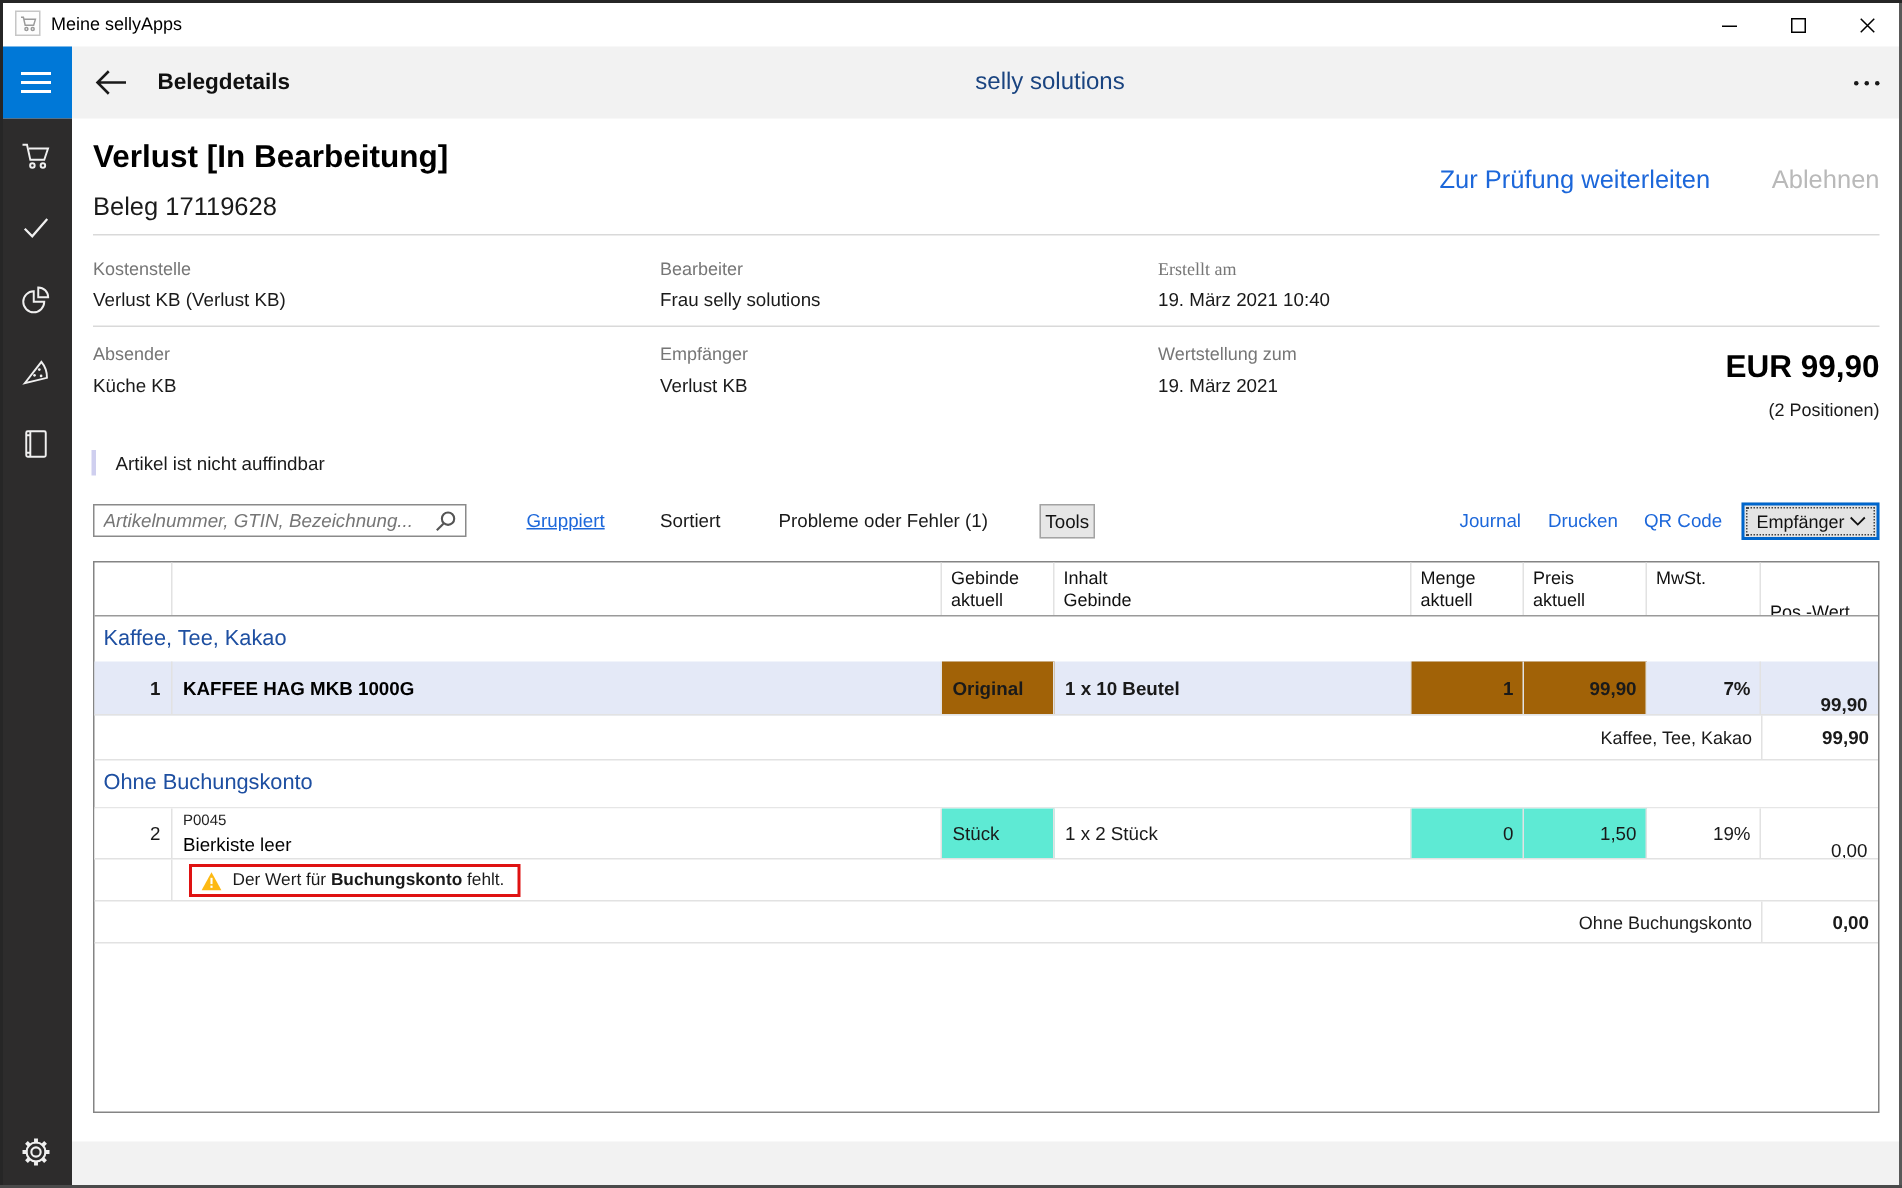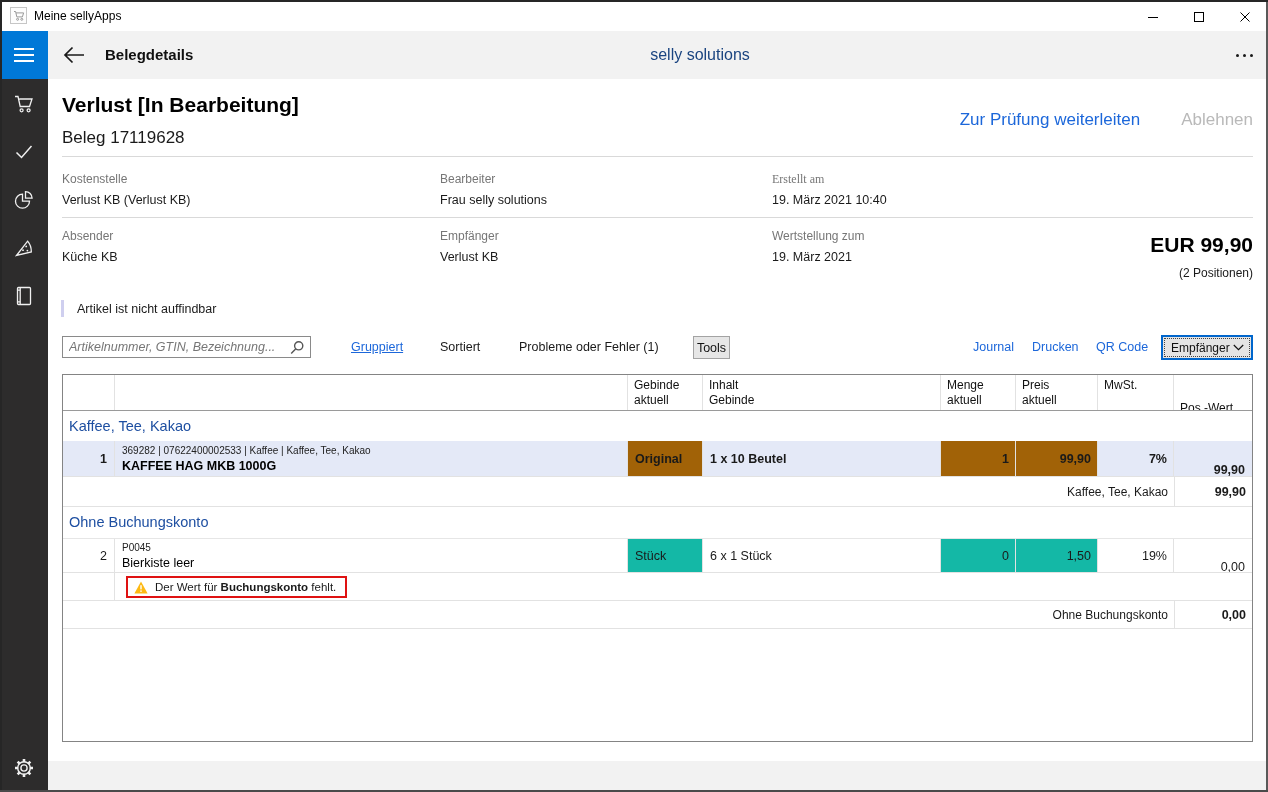--- a/index.html
+++ b/index.html
@@ -76,21 +76,21 @@
 .drow1 { height:36px; background:#e4e9f7; }
 .drow2 { height:34px; background:#fff; }
 .cell-num { display:flex; align-items:center; justify-content:flex-end; padding-right:7px; font-size:12.5px; }
 .cell-desc { display:flex; flex-direction:column; justify-content:center; padding-left:7px; }
 .code-line { font-size:10px; line-height:12px; color:#222; padding-top:1px; }
 .name-line { font-size:12.5px; line-height:15px; color:#000; padding-top:2px; }
 .cell-left { display:flex; align-items:center; padding-left:7px; font-size:12.5px; }
 .cell-right { display:flex; align-items:center; justify-content:flex-end; padding-right:6px; font-size:12.5px; }
 .bold { font-weight:bold; }
 .bg-olive { background:#a16207; }
-.bg-yellow { background:#14b8a6; }
+.bg-yellow { background:#5eead4; }
 .strow { height:30px; border-bottom:1px solid #e2e2e2; display:grid; grid-template-columns:1112px 77px; }
 .st-label { display:flex; align-items:center; justify-content:flex-end; padding-right:6px; font-size:12px; border-right:1px solid #e2e2e2; }
 .st-value { display:flex; align-items:center; justify-content:flex-end; padding-right:6px; font-size:12.5px; font-weight:bold; }
 .strow2 { height:28px; }
 .erow { height:28px; border-bottom:1px solid #e2e2e2; display:grid; grid-template-columns:52px 1137px; }
 .erow .ecol1 { border-right:1px solid #e2e2e2; }
 .err-box { display:inline-flex; align-items:center; gap:7px; margin:3px 0 0 11px; height:22px; border:2px solid #df1212; background:#fff; padding:0 9px 0 6px; font-size:11.5px; align-self:flex-start; }
 .ecol2 { display:flex; }
 .tfiller { flex:1; }
 
@@ -266,21 +266,20 @@
 (EUR)</div>
     </div>
 
     <div class="tgroup">
       <span>Kaffee, Tee, Kakao</span>
     </div>
 
     <div class="trow drow drow1">
       <div class="cell cell-num bold">1</div>
       <div class="cell cell-desc">
-        <div class="code-line">369282 | 07622400002533 | Kaffee | Kaffee, Tee, Kakao</div>
         <div class="name-line bold">KAFFEE HAG MKB 1000G</div>
       </div>
       <div class="cell cell-left bold bg-olive">Original</div>
       <div class="cell cell-left bold">1 x 10 Beutel</div>
       <div class="cell cell-right bold bg-olive">1</div>
       <div class="cell cell-right bold bg-olive">99,90</div>
       <div class="cell cell-right bold">7%</div>
       <div class="cell cell-right bold">99,90</div>
     </div>
 
@@ -293,21 +292,21 @@
       <span>Ohne Buchungskonto</span>
     </div>
 
     <div class="trow drow drow2">
       <div class="cell cell-num">2</div>
       <div class="cell cell-desc">
         <div class="code-line">P0045</div>
         <div class="name-line">Bierkiste leer</div>
       </div>
       <div class="cell cell-left bg-yellow">Stück</div>
-      <div class="cell cell-left">6 x 1 Stück</div>
+      <div class="cell cell-left">1 x 2 Stück</div>
       <div class="cell cell-right bg-yellow">0</div>
       <div class="cell cell-right bg-yellow">1,50</div>
       <div class="cell cell-right">19%</div>
       <div class="cell cell-right">0,00</div>
     </div>
 
     <div class="erow">
       <div class="ecol1"></div>
       <div class="ecol2">
         <div class="err-box">

